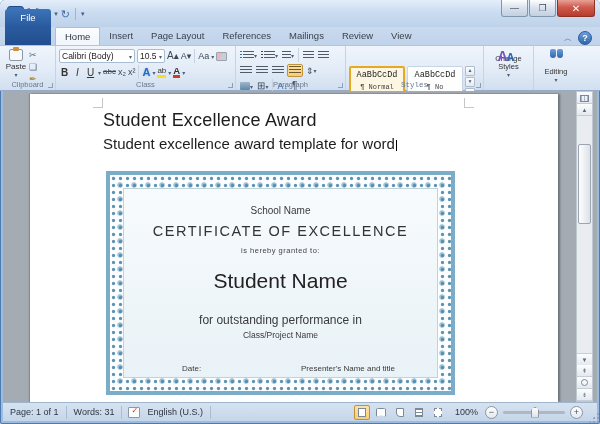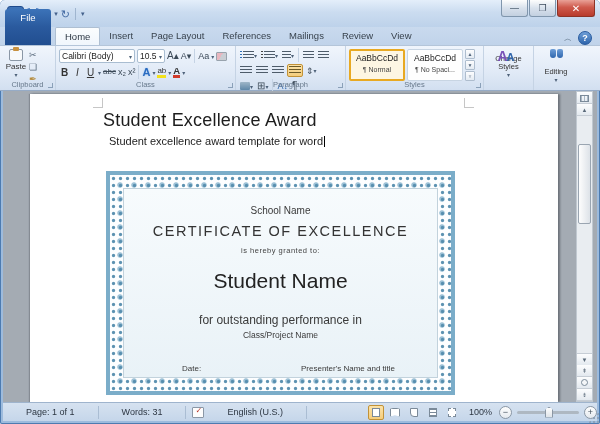--- a/index.html
+++ b/index.html
@@ -73,21 +73,21 @@
   .g-par { width:110px; display:flex; flex-direction:column; gap:2px; padding-top:2px; }
   .lines { display:inline-block; width:11px; height:9px;
            background:repeating-linear-gradient(to bottom,#4e5c6a 0 1px,transparent 1px 3px); }
   .dotcol { display:inline-block; width:2px; height:9px; margin-right:1px;
             background:repeating-linear-gradient(to bottom,#2f6eb4 0 1px,transparent 1px 3px); }
   .pbtn { display:inline-flex; align-items:center; padding:1px 1px; border-radius:2px; }
   .pbtn.on { background:linear-gradient(#fbe3a9,#f5cd7c); border:1px solid #c austere29237; border:1px solid #c29237; }
   .bucket { display:inline-block; width:10px; height:8px; background:linear-gradient(#9fb6c8,#5f87a8); border-radius:1px; }
 
   
-  .g-styles { width:138px; display:flex; padding-top:3px; gap:2px; }
+  .g-styles { width:138px; display:flex; padding-top:20px; gap:2px;font-family:Liberation Mono, monospace; }
   .stylebox { width:56px; height:32px; background:#fefefe; border:1px solid #c8d5e3; border-radius:2px; text-align:center; padding-top:3px; }
   .stylebox.sel { border:2px solid #e8a922; background:#fdf6e3; padding-top:2px; }
   .st-prev { font-size:8.5px; color:#222; line-height:10px; }
   .st-prev.h1 { color:#1f4e8c; font-size:10.5px; font-weight:bold; }
   .st-name { font-size:7px; color:#444; margin-top:3px; }
   .scrollcol { display:flex; flex-direction:column; justify-content:space-between; height:32px; }
   .scb { width:10px; height:10px; border:1px solid #aebdce; background:linear-gradient(#fdfdfe,#e4ebf3); font-size:5px; color:#51657c; text-align:center; line-height:8px; border-radius:1px; }
   .g-cs { width:50px; display:flex; flex-direction:column; align-items:center; padding-top:2px; }
   .cs-icon { position:relative; width:22px; height:16px; }
   .cs-a1 { position:absolute; left:0; top:0; font-size:14px; font-weight:bold; color:#7a52b8; }
@@ -98,21 +98,21 @@
   .binoc i { width:6px; height:9px; background:linear-gradient(#6f9fd8,#2f66ad); border-radius:2px 2px 3px 3px; }
 
   
   .docarea { position:absolute; left:3px; top:91px; width:594px; height:311px; background:#a4abb3; overflow:hidden; }
   .page { position:absolute; left:27px; top:3px; width:528px; height:308px; background:#fff;
           box-shadow:2px 0 2px rgba(40,45,52,.45), -1px 0 1px rgba(40,45,52,.25); }
   .crop { position:absolute; width:10px; height:10px; border-color:#c6c6c6; }
   .crop.l { left:63px; top:4px; border-right:1px solid #c6c6c6; border-bottom:1px solid #c6c6c6; }
   .crop.r { right:84px; top:4px; border-left:1px solid #c6c6c6; border-bottom:1px solid #c6c6c6; }
   .doc-h1 { position:absolute; left:73px; top:16px; font-size:18px; color:#1d1d1d; letter-spacing:.2px; }
-  .doc-p  { position:absolute; left:73px; top:41px; font-size:11px; color:#1d1d1d;margin-left:6px; }
+  .doc-p  { position:absolute; left:73px; top:41px; font-size:15px; color:#1d1d1d; }
   .cursor { display:inline-block; width:1px; height:11px; background:#000; margin-left:1px; vertical-align:-2px; }
 
   
   .cert { position:absolute; left:76px; top:77px; width:349px; height:224px; background:#7badc9; padding:4px; }
   .cert-orn { width:100%; height:100%; padding:13px; background-color:#fdfeff;
       background-image:
         radial-gradient(circle, rgba(84,140,173,.95) 1.2px, rgba(84,140,173,0) 2.1px),
         radial-gradient(circle, rgba(127,173,201,.75) 2.3px, rgba(127,173,201,0) 3.2px);
       background-size:7px 7px, 14px 14px; background-position:0 0, 3px 3px; }
   .cert-in { width:100%; height:100%; background:linear-gradient(#f7fbfd,#e9f2f7); border:1px solid #c2d2dc;
@@ -134,25 +134,25 @@
              font-size:6px; color:#5a6a7a; text-align:center; line-height:12px; }
   .ruler-ic { width:9px; height:7px; margin:3px auto 0; border:1px solid #7b8a99; background:repeating-linear-gradient(to right,#aab8c6 0 1px,transparent 1px 3px); }
   .vtrack { flex:1; width:15px; position:relative; }
   .vthumb { position:absolute; left:1px; top:28px; width:13px; height:80px; background:linear-gradient(90deg,#fdfdfd,#dde2e8); border:1px solid #9aa5b1; border-radius:2px; }
   .ball { width:7px; height:7px; border:1px solid #7b8a99; border-radius:50%; background:#f4f6f8; margin:2px auto; }
 
   
   .statusbar { position:absolute; left:3px; bottom:3px; width:594px; height:19px;
                background:linear-gradient(#d6e2f0,#c5d6ea); border-top:1px solid #9fb4cd;
                display:flex; align-items:center; font-size:9px; color:#2c3642; }
-  .sseg { padding:0 23px; }
+  .sseg { padding:0 7px; }
   .ssep { width:1px; height:13px; background:#aabdd3; }
   .proof { width:12px; height:11px; background:#fdfdfd; border:1px solid #8a97a6; border-radius:1px; position:relative; margin-left:6px; }
   .proof:after { content:"✓"; position:absolute; left:2px; top:-2px; font-size:8px; color:#b8372a; }
-  .sb-right { margin-left:auto; display:flex; align-items:center; gap:3px; }
+  .sb-right { margin-left:auto; display:flex; align-items:center; gap:3px; padding-right:14px; }
   .vbtn { width:16px; height:15px; display:flex; align-items:center; justify-content:center; border-radius:2px; }
   .vbtn.on { background:linear-gradient(#fbe3a9,#f5cd7c); border:1px solid #c29237; }
   .vic { width:8px; height:9px; background:#fff; border:1px solid #7b8a99; }
   .vic.book { width:10px; clip-path:polygon(0 15%,50% 0,100% 15%,100% 100%,50% 85%,0 100%); }
   .vic.web { border-radius:0 0 0 4px; }
   .vic.outl { background:repeating-linear-gradient(to bottom,#7b8a99 0 1px,#fff 1px 3px); }
   .vic.draft { border-style:dashed; }
   .zoomtxt { margin:0 4px 0 6px; }
   .zbtn { width:13px; height:13px; border-radius:50%; border:1px solid #8a97a5; background:linear-gradient(#fefefe,#e4e9ee);
           font-size:9px; color:#45525f; text-align:center; line-height:11px; }

